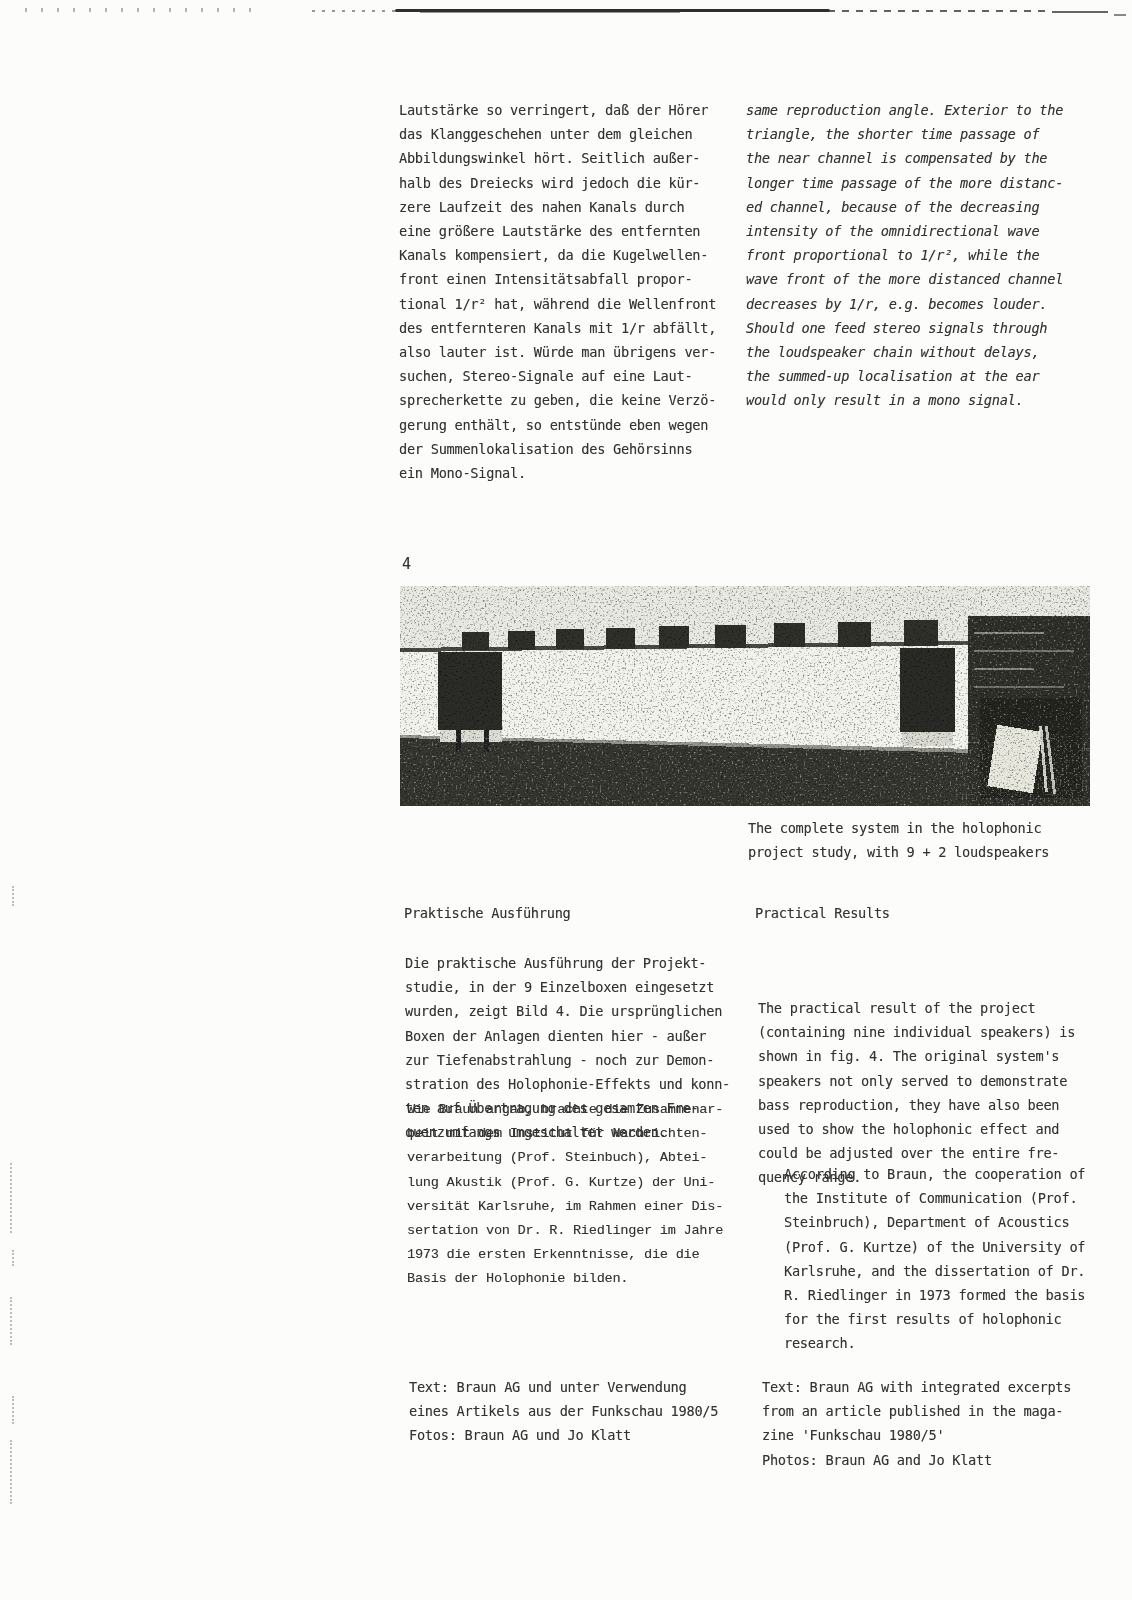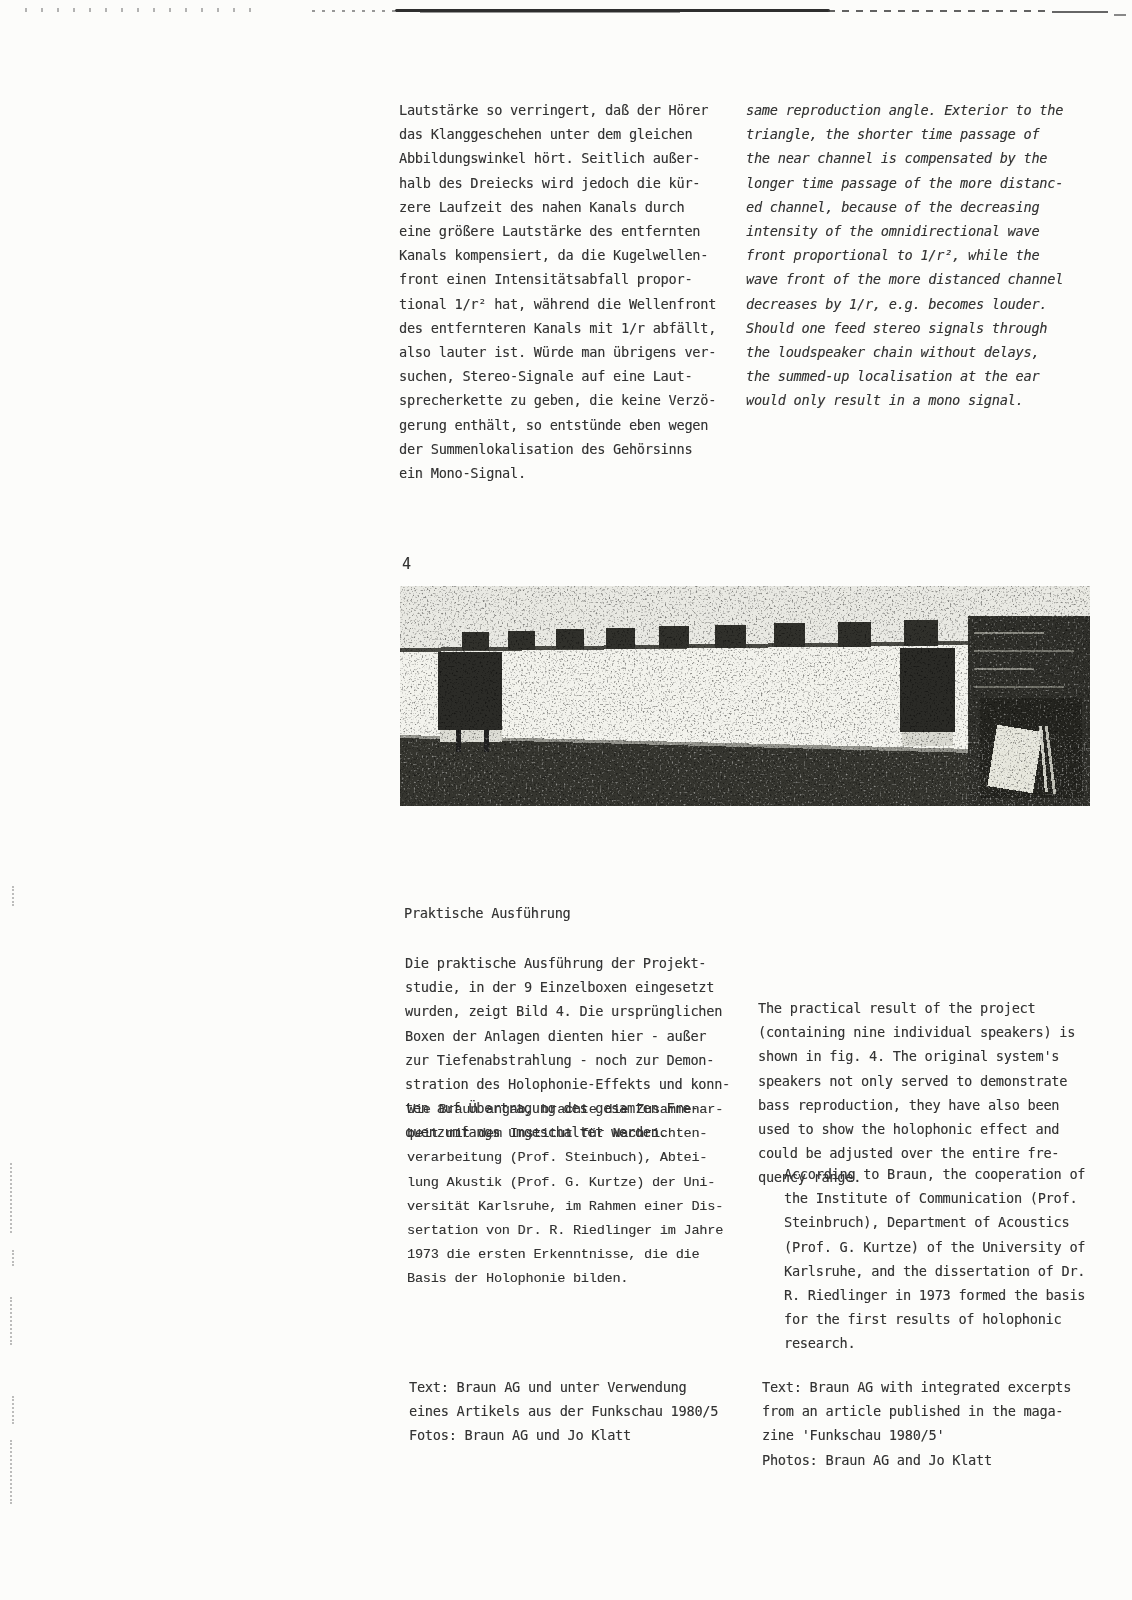--- a/index.html
+++ b/index.html
@@ -132,22 +132,25 @@
       <rect x="592" y="142" width="46" height="62" fill="#e6e6dc" transform="rotate(9 615 173)"></rect>
       <rect x="642" y="140" width="3" height="66" fill="#cfcfc5" transform="rotate(-5 643 173)"></rect>
       <rect x="649" y="140" width="3" height="68" fill="#bfbfb5" transform="rotate(-7 650 174)"></rect>
 
       <rect x="0" y="0" width="690" height="220" filter="url(#speckDark)" opacity="0.45"></rect>
       <rect x="0" y="148" width="690" height="72" filter="url(#speckWhite)" opacity="0.5"></rect>
       <rect x="560" y="30" width="130" height="190" filter="url(#speckWhite)" opacity="0.45"></rect>
     </svg>
   </div>
 
+  <div class="txt" style="left:748px; top:816px;">The complete system in the holophonic
+project study, with 9 + 2 loudspeakers</div>
 
   <div class="txt" style="left:404px; top:901px;">Praktische Ausführung</div>
+  <div class="txt" style="left:755px; top:901px;">Practical Results</div>
 
   <div class="txt" style="left:405px; top:951px;">Die praktische Ausführung der Projekt-
 studie, in der 9 Einzelboxen eingesetzt
 wurden, zeigt Bild 4. Die ursprünglichen
 Boxen der Anlagen dienten hier - außer
 zur Tiefenabstrahlung - noch zur Demon-
 stration des Holophonie-Effekts und konn-
 ten auf Übertragung des gesamten Fre-
 quenzumfangs umgeschaltet werden.</div>
   <div class="txt" style="left:758px; top:951px;margin-top:45px;">The practical result of the project

